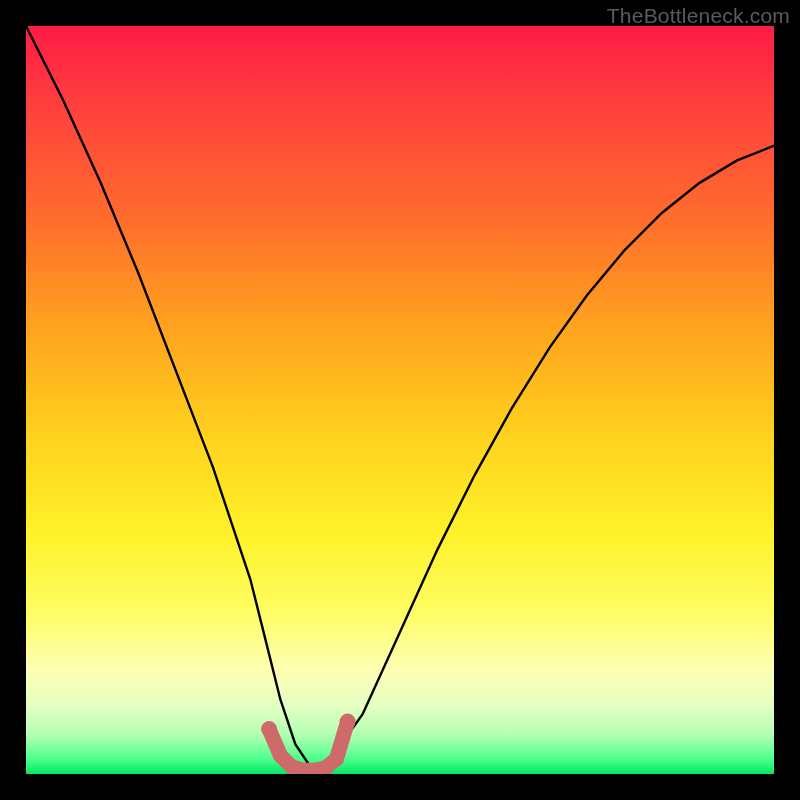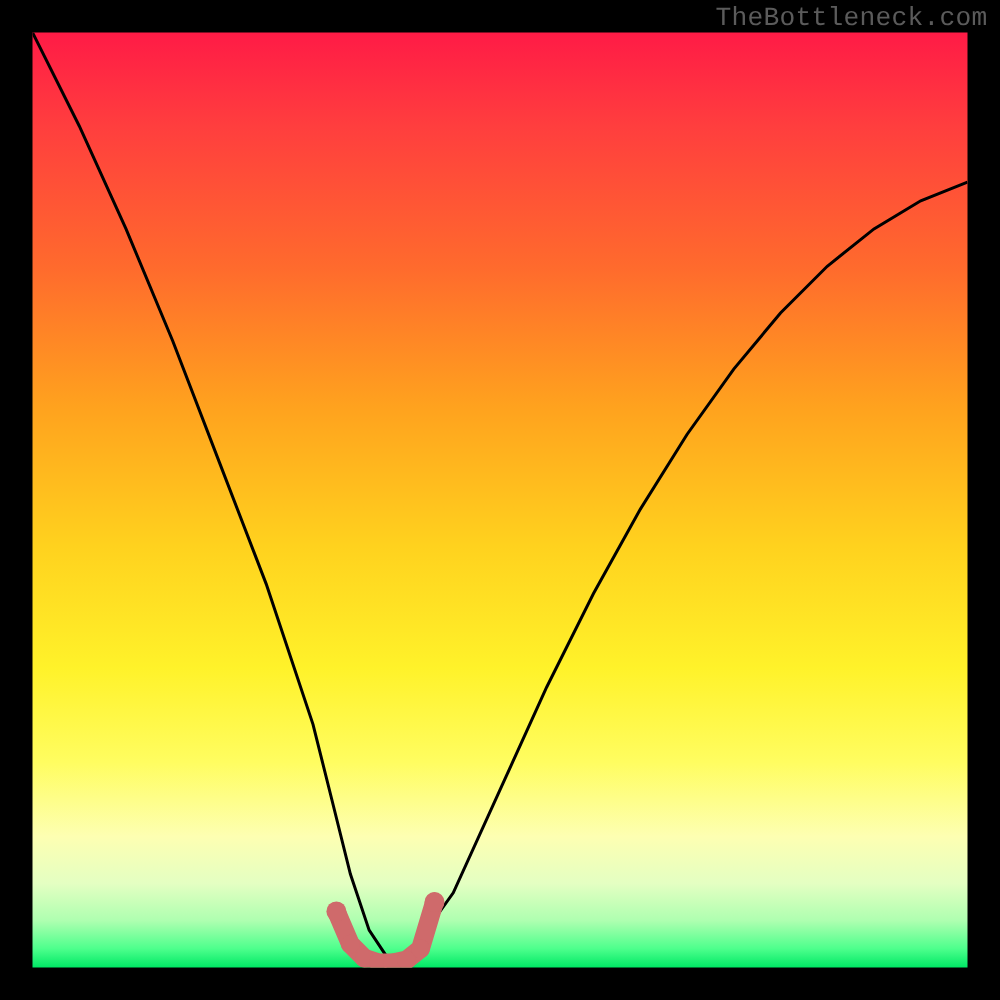--- a/index.html
+++ b/index.html
@@ -49,21 +49,20 @@
   }
   .watermark {
     position: absolute;
     top: 4px;
     right: 10px;
     color: #5b5b5b;
     font-size: 21px;
     font-weight: 500;
     letter-spacing: 0.2px;
     user-select: none;
-    font-family: Liberation Mono, monospace;
   }
 </style>
 </head>
 <body>
 
 <div class="frame">
   <div class="plot-area"></div>
   <svg class="curve" viewBox="0 0 748 748" preserveAspectRatio="none">
     <path id="curve-path" fill="none" stroke="#000000" stroke-width="2.4" d="M0.0 0.0 L37.4 74.8 L74.8 157.1 L112.2 246.8 L149.6 344.1 L187.0 441.3 L224.4 553.5 L239.4 613.4 L254.3 673.2 L269.3 718.1 L284.2 740.5 L299.2 740.5 L336.6 688.2 L374.0 605.9 L411.4 523.6 L448.8 448.8 L486.2 381.5 L523.6 321.6 L561.0 269.3 L598.4 224.4 L635.8 187.0 L673.2 157.1 L710.6 134.6 L748.0 119.7"></path>
     <g id="markers">

